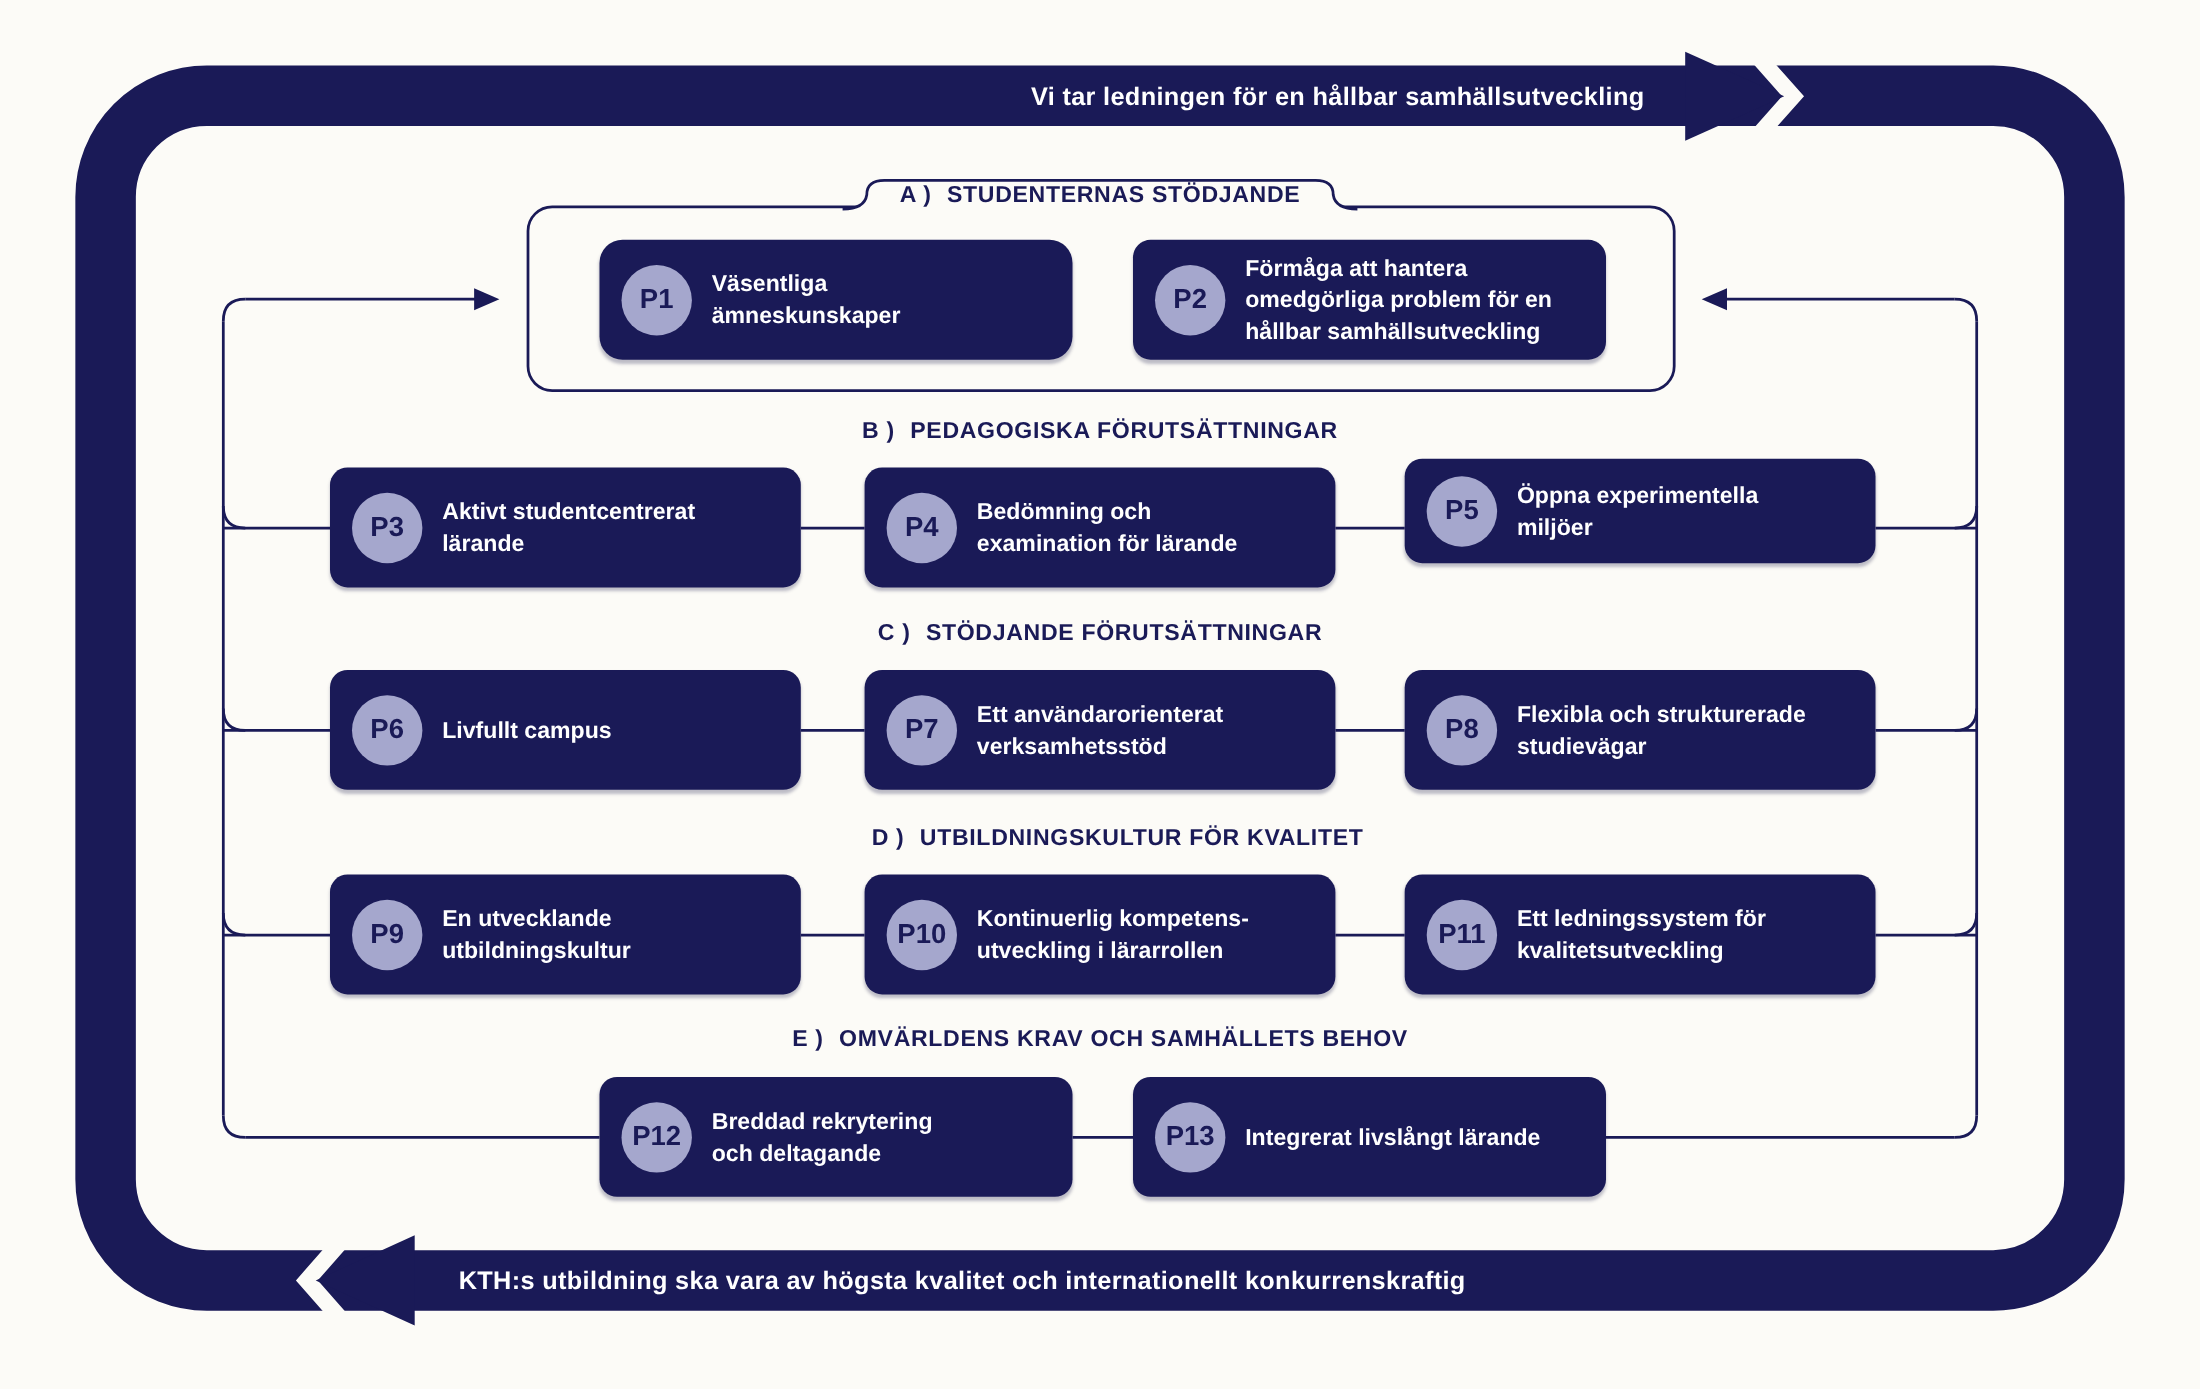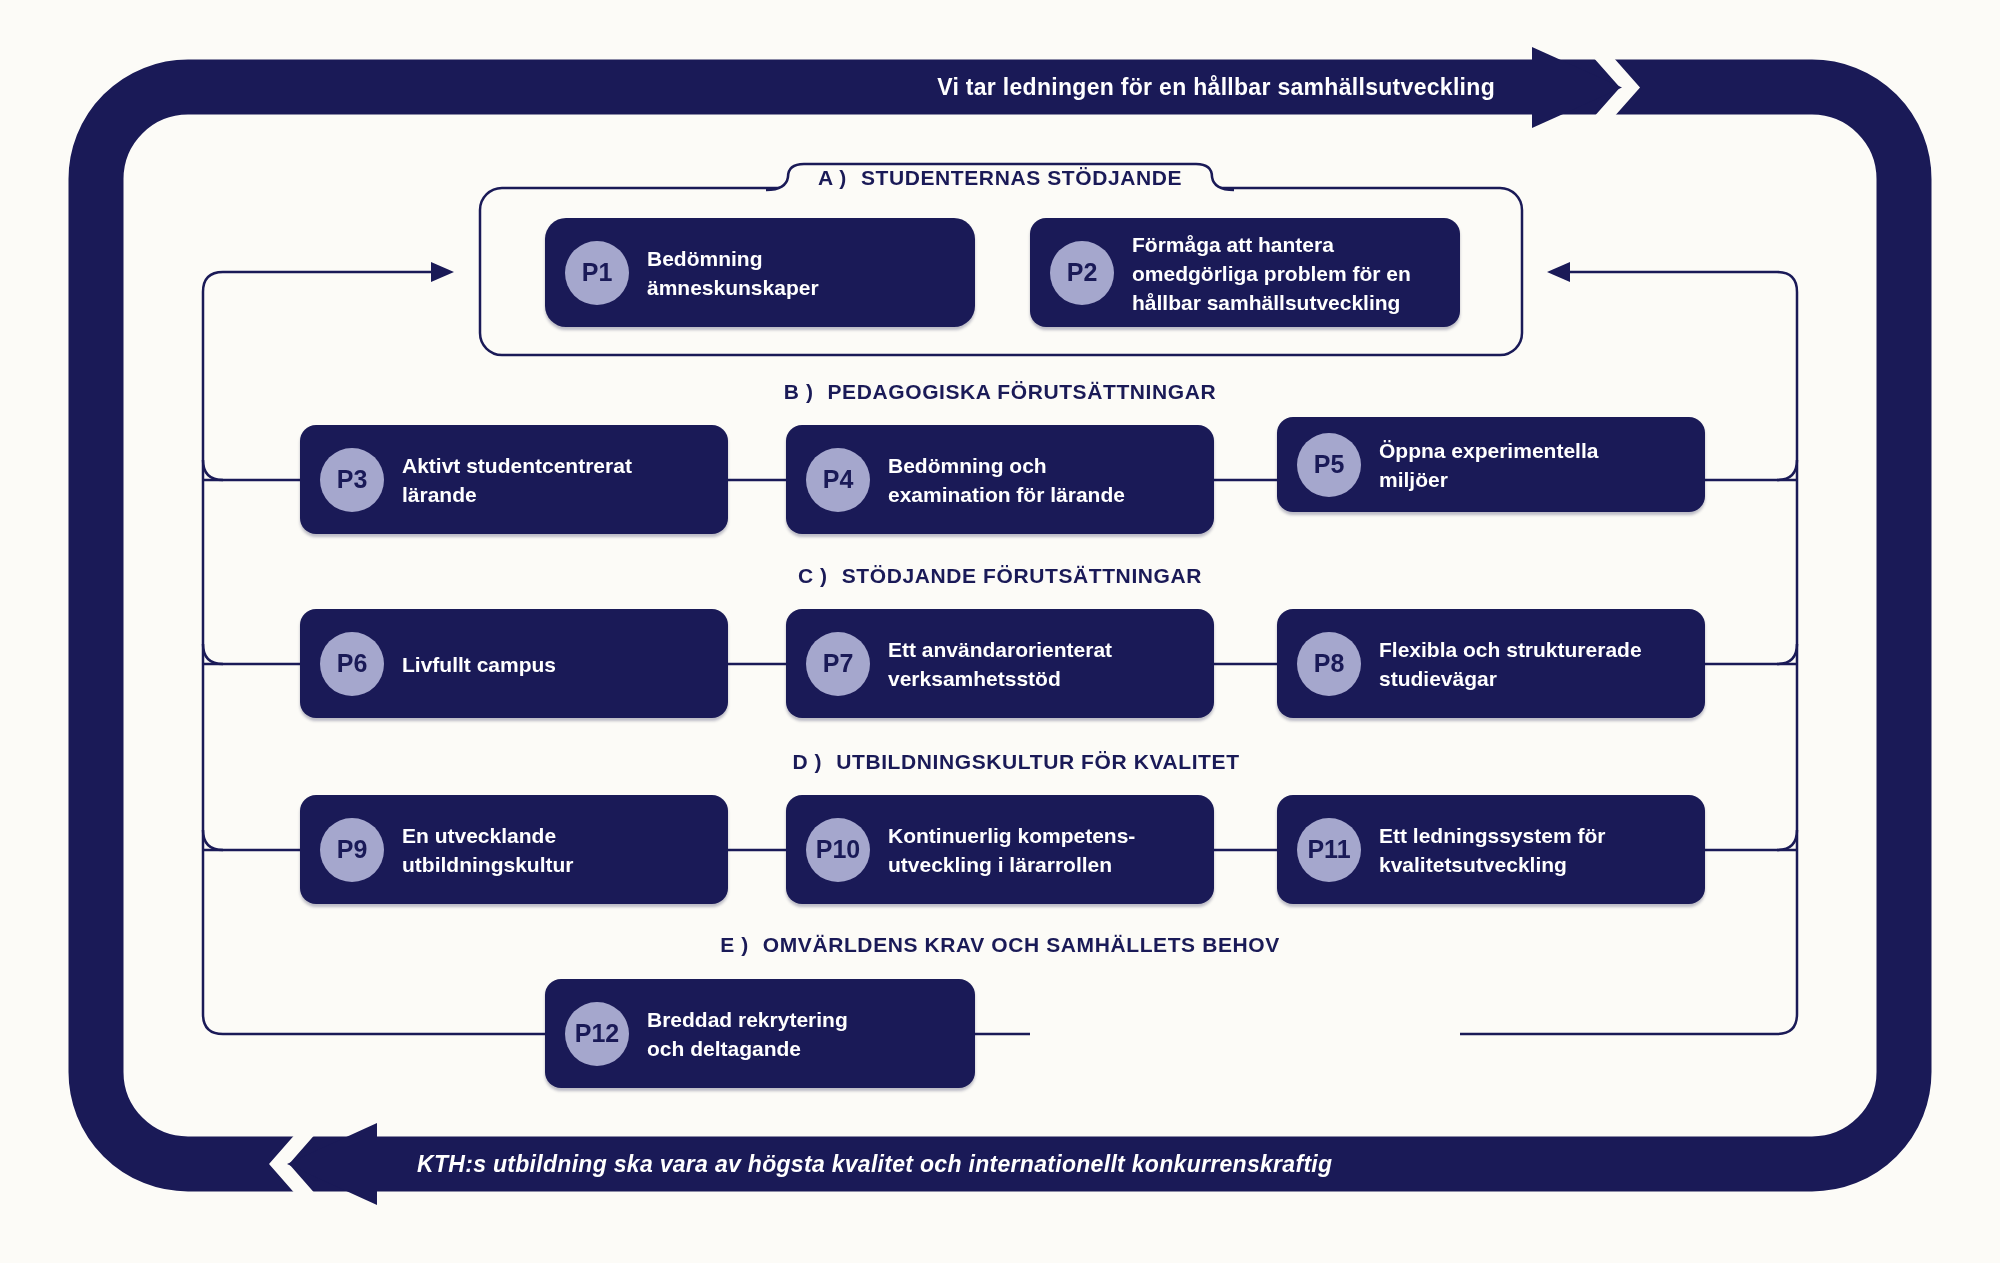--- a/index.html
+++ b/index.html
@@ -90,41 +90,41 @@
       <path d="M 1460,1034 L 1777,1034"></path>
     </g>
     <polygon points="431,262 431,282 454,272" fill="#1a1a57"></polygon>
     <polygon points="1570,262 1570,282 1547,272" fill="#1a1a57"></polygon>
 
     <rect x="480" y="188" width="1042" height="167" rx="22" ry="22" fill="none" stroke="#1a1a57" stroke-width="2.5"></rect>
     <path d="M 766,190 Q 786,190 788,177 Q 788,164 804,164 L 1196,164 Q 1212,164 1212,177 Q 1214,190 1234,190" fill="#fcfbf7" stroke="#1a1a57" stroke-width="2.5"></path>
   </svg>
 
   <div class="band-text" style="left:895px;top:74px;width:600px;text-align:right;">Vi tar ledningen för en hållbar samhällsutveckling</div>
-  <div class="band-text" style="left:417px;top:1151px;font-style:italic;">KTH:s utbildning ska vara av högsta kvalitet och internationellt konkurrenskraftig</div>
+  <div class="band-text" style="left:417px;top:1151px;">KTH:s utbildning ska vara av högsta kvalitet och internationellt konkurrenskraftig</div>
 
   <div class="section-header" style="top:166px;">
     <span>A )</span><span class="sep"></span><span>STUDENTERNAS STÖDJANDE</span>
   </div>
   <div class="section-header" style="top:380px;">
     <span>B )</span><span class="sep"></span><span>PEDAGOGISKA FÖRUTSÄTTNINGAR</span>
   </div>
   <div class="section-header" style="top:564px;">
     <span>C )</span><span class="sep"></span><span>STÖDJANDE FÖRUTSÄTTNINGAR</span>
   </div>
   <div class="section-header" style="top:750px;margin-left:16px;">
     <span>D )</span><span class="sep"></span><span>UTBILDNINGSKULTUR FÖR KVALITET</span>
   </div>
   <div class="section-header" style="top:933px;">
     <span>E )</span><span class="sep"></span><span>OMVÄRLDENS KRAV OCH SAMHÄLLETS BEHOV</span>
   </div>
 
   <div class="pbox" style="left:545px;top:218px;width:430px;height:109px;border-radius:21px;">
     <div class="pbadge">P1</div>
-    <div class="ptext">Bedömning
+    <div class="ptext">Väsentliga
 ämneskunskaper</div>
   </div>
   <div class="pbox" style="left:1030px;top:218px;width:430px;height:109px;">
     <div class="pbadge">P2</div>
     <div class="ptext">Förmåga att hantera
 omedgörliga problem för en
 hållbar samhällsutveckling</div>
   </div>
 
   <div class="pbox" style="left:300px;top:425px;width:428px;height:109px;">
@@ -172,14 +172,18 @@
     <div class="pbadge">P11</div>
     <div class="ptext">Ett ledningssystem för
 kvalitetsutveckling</div>
   </div>
 
   <div class="pbox" style="left:545px;top:979px;width:430px;height:109px;">
     <div class="pbadge">P12</div>
     <div class="ptext">Breddad rekrytering
 och deltagande</div>
   </div>
+  <div class="pbox" style="left:1030px;top:979px;width:430px;height:109px;">
+    <div class="pbadge">P13</div>
+    <div class="ptext">Integrerat livslångt lärande</div>
+  </div>
 
 </div>
 
 </body></html>

